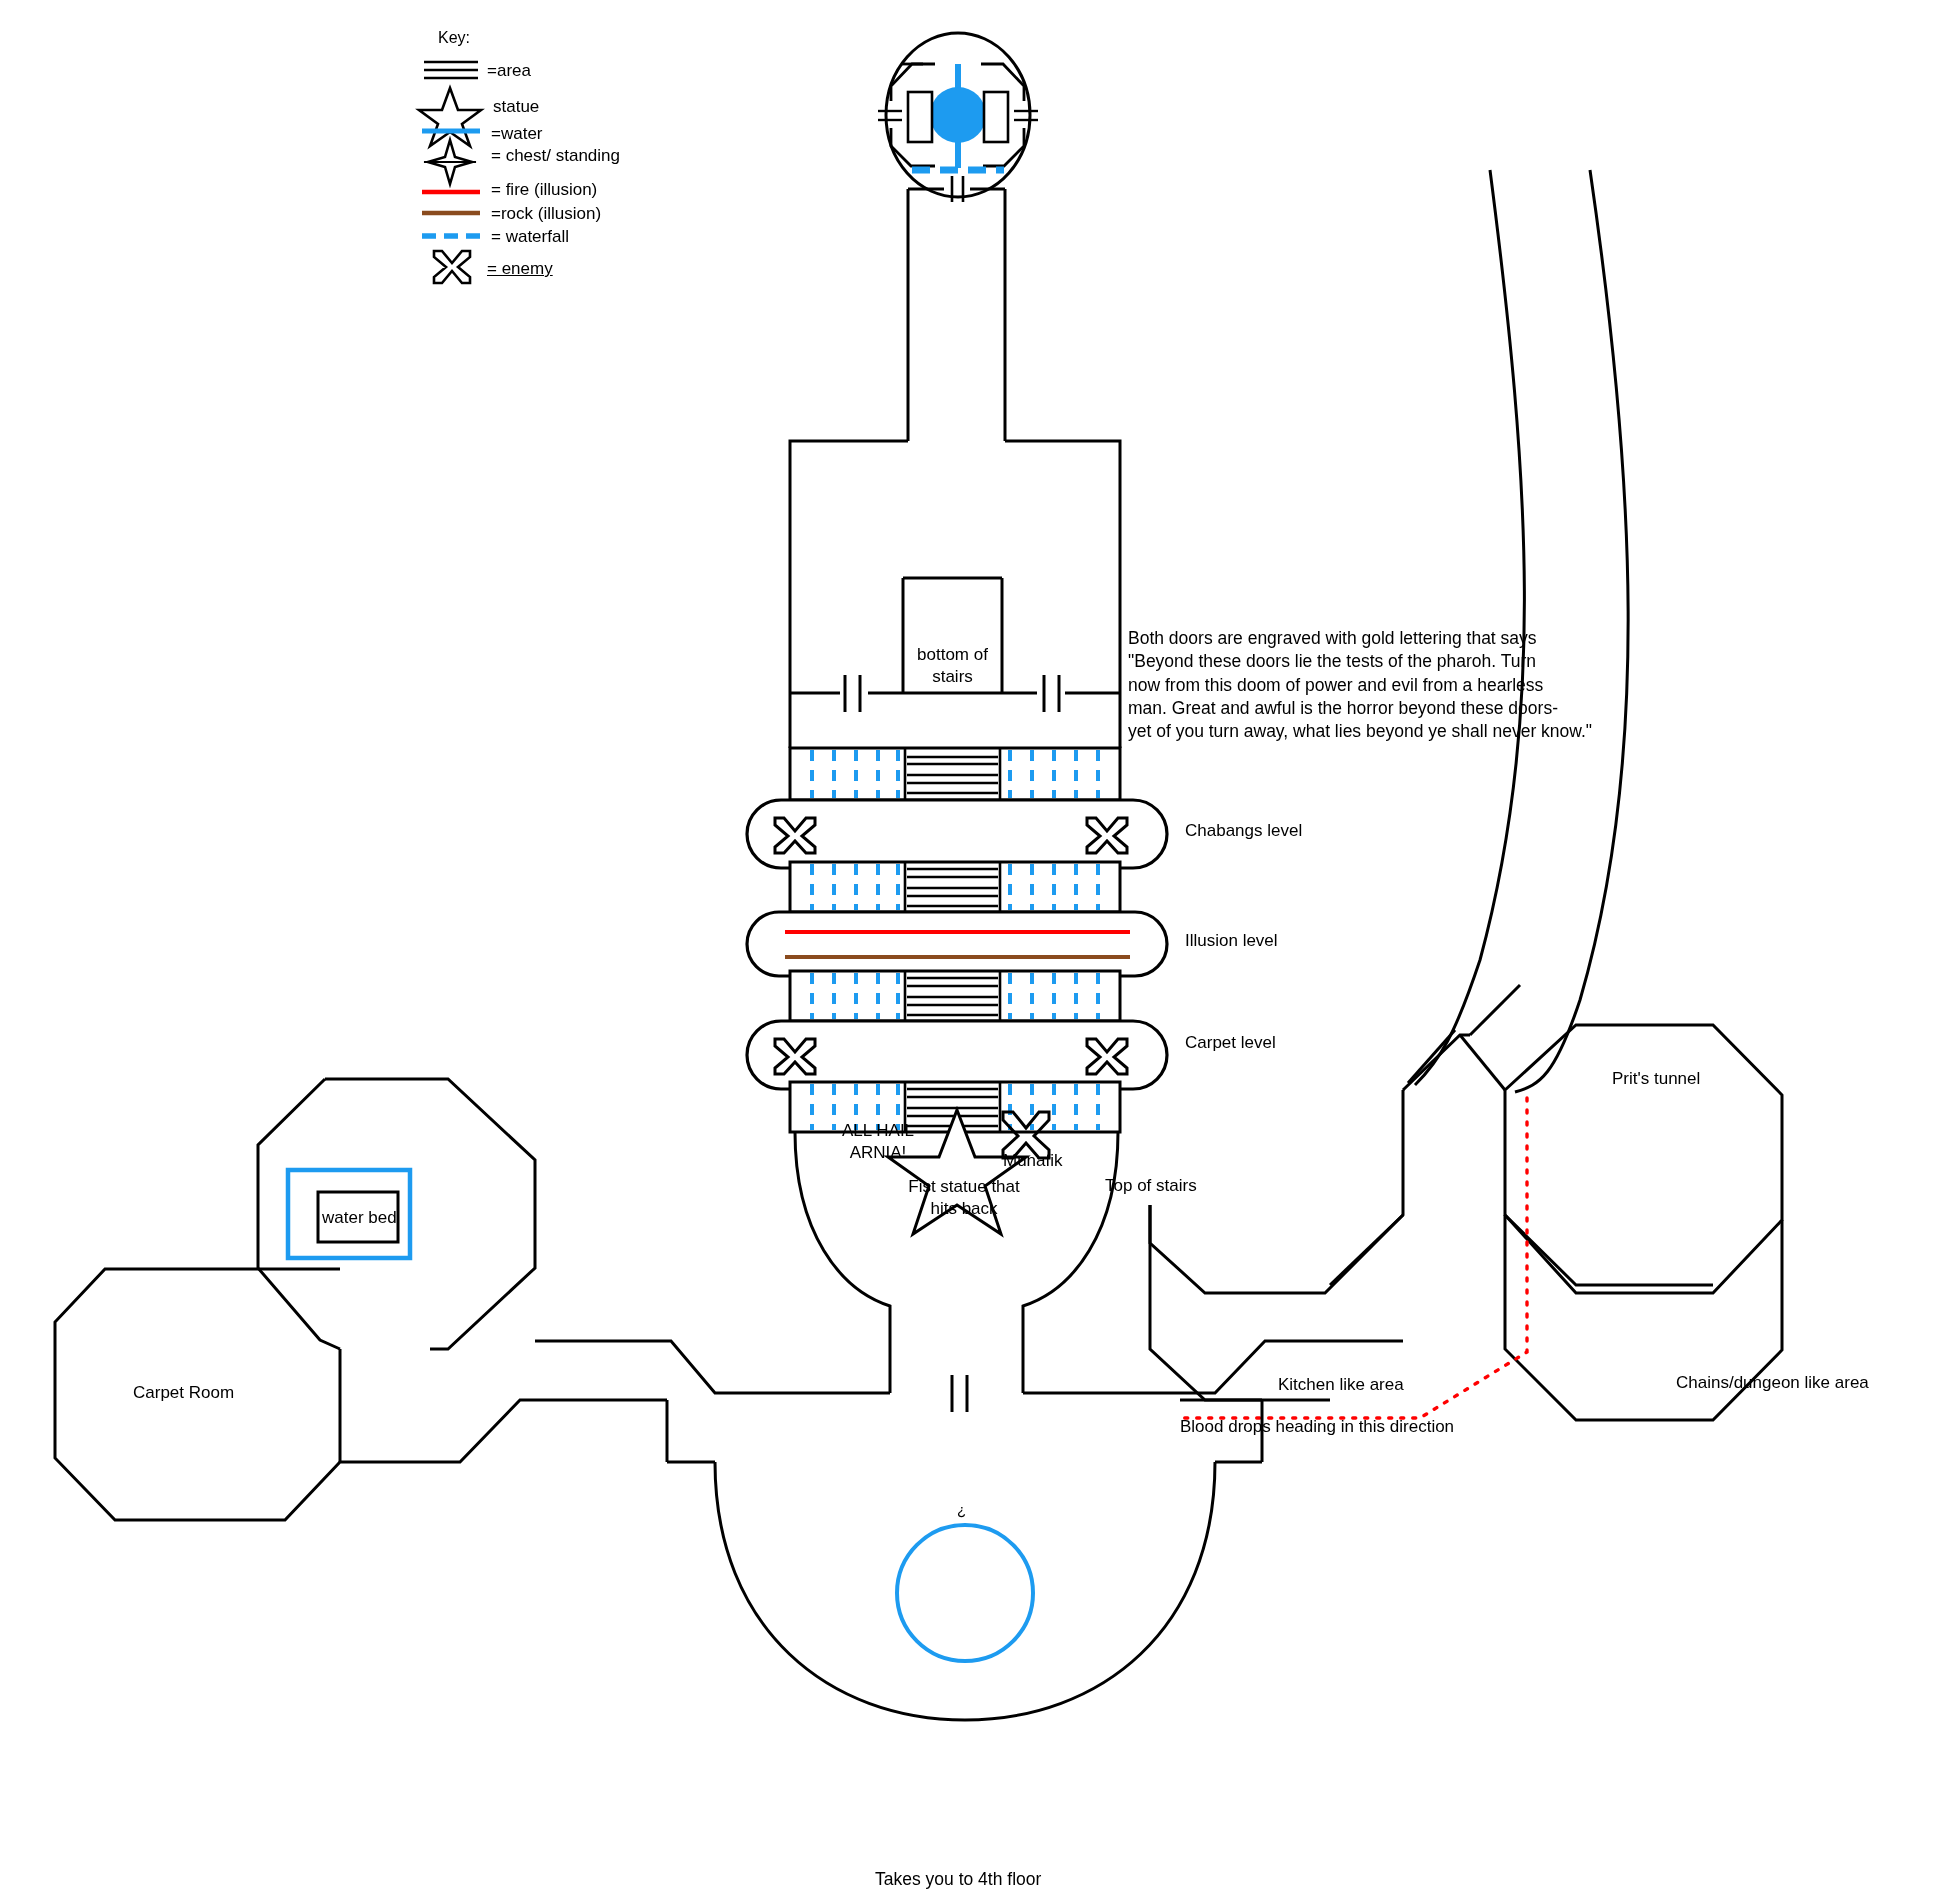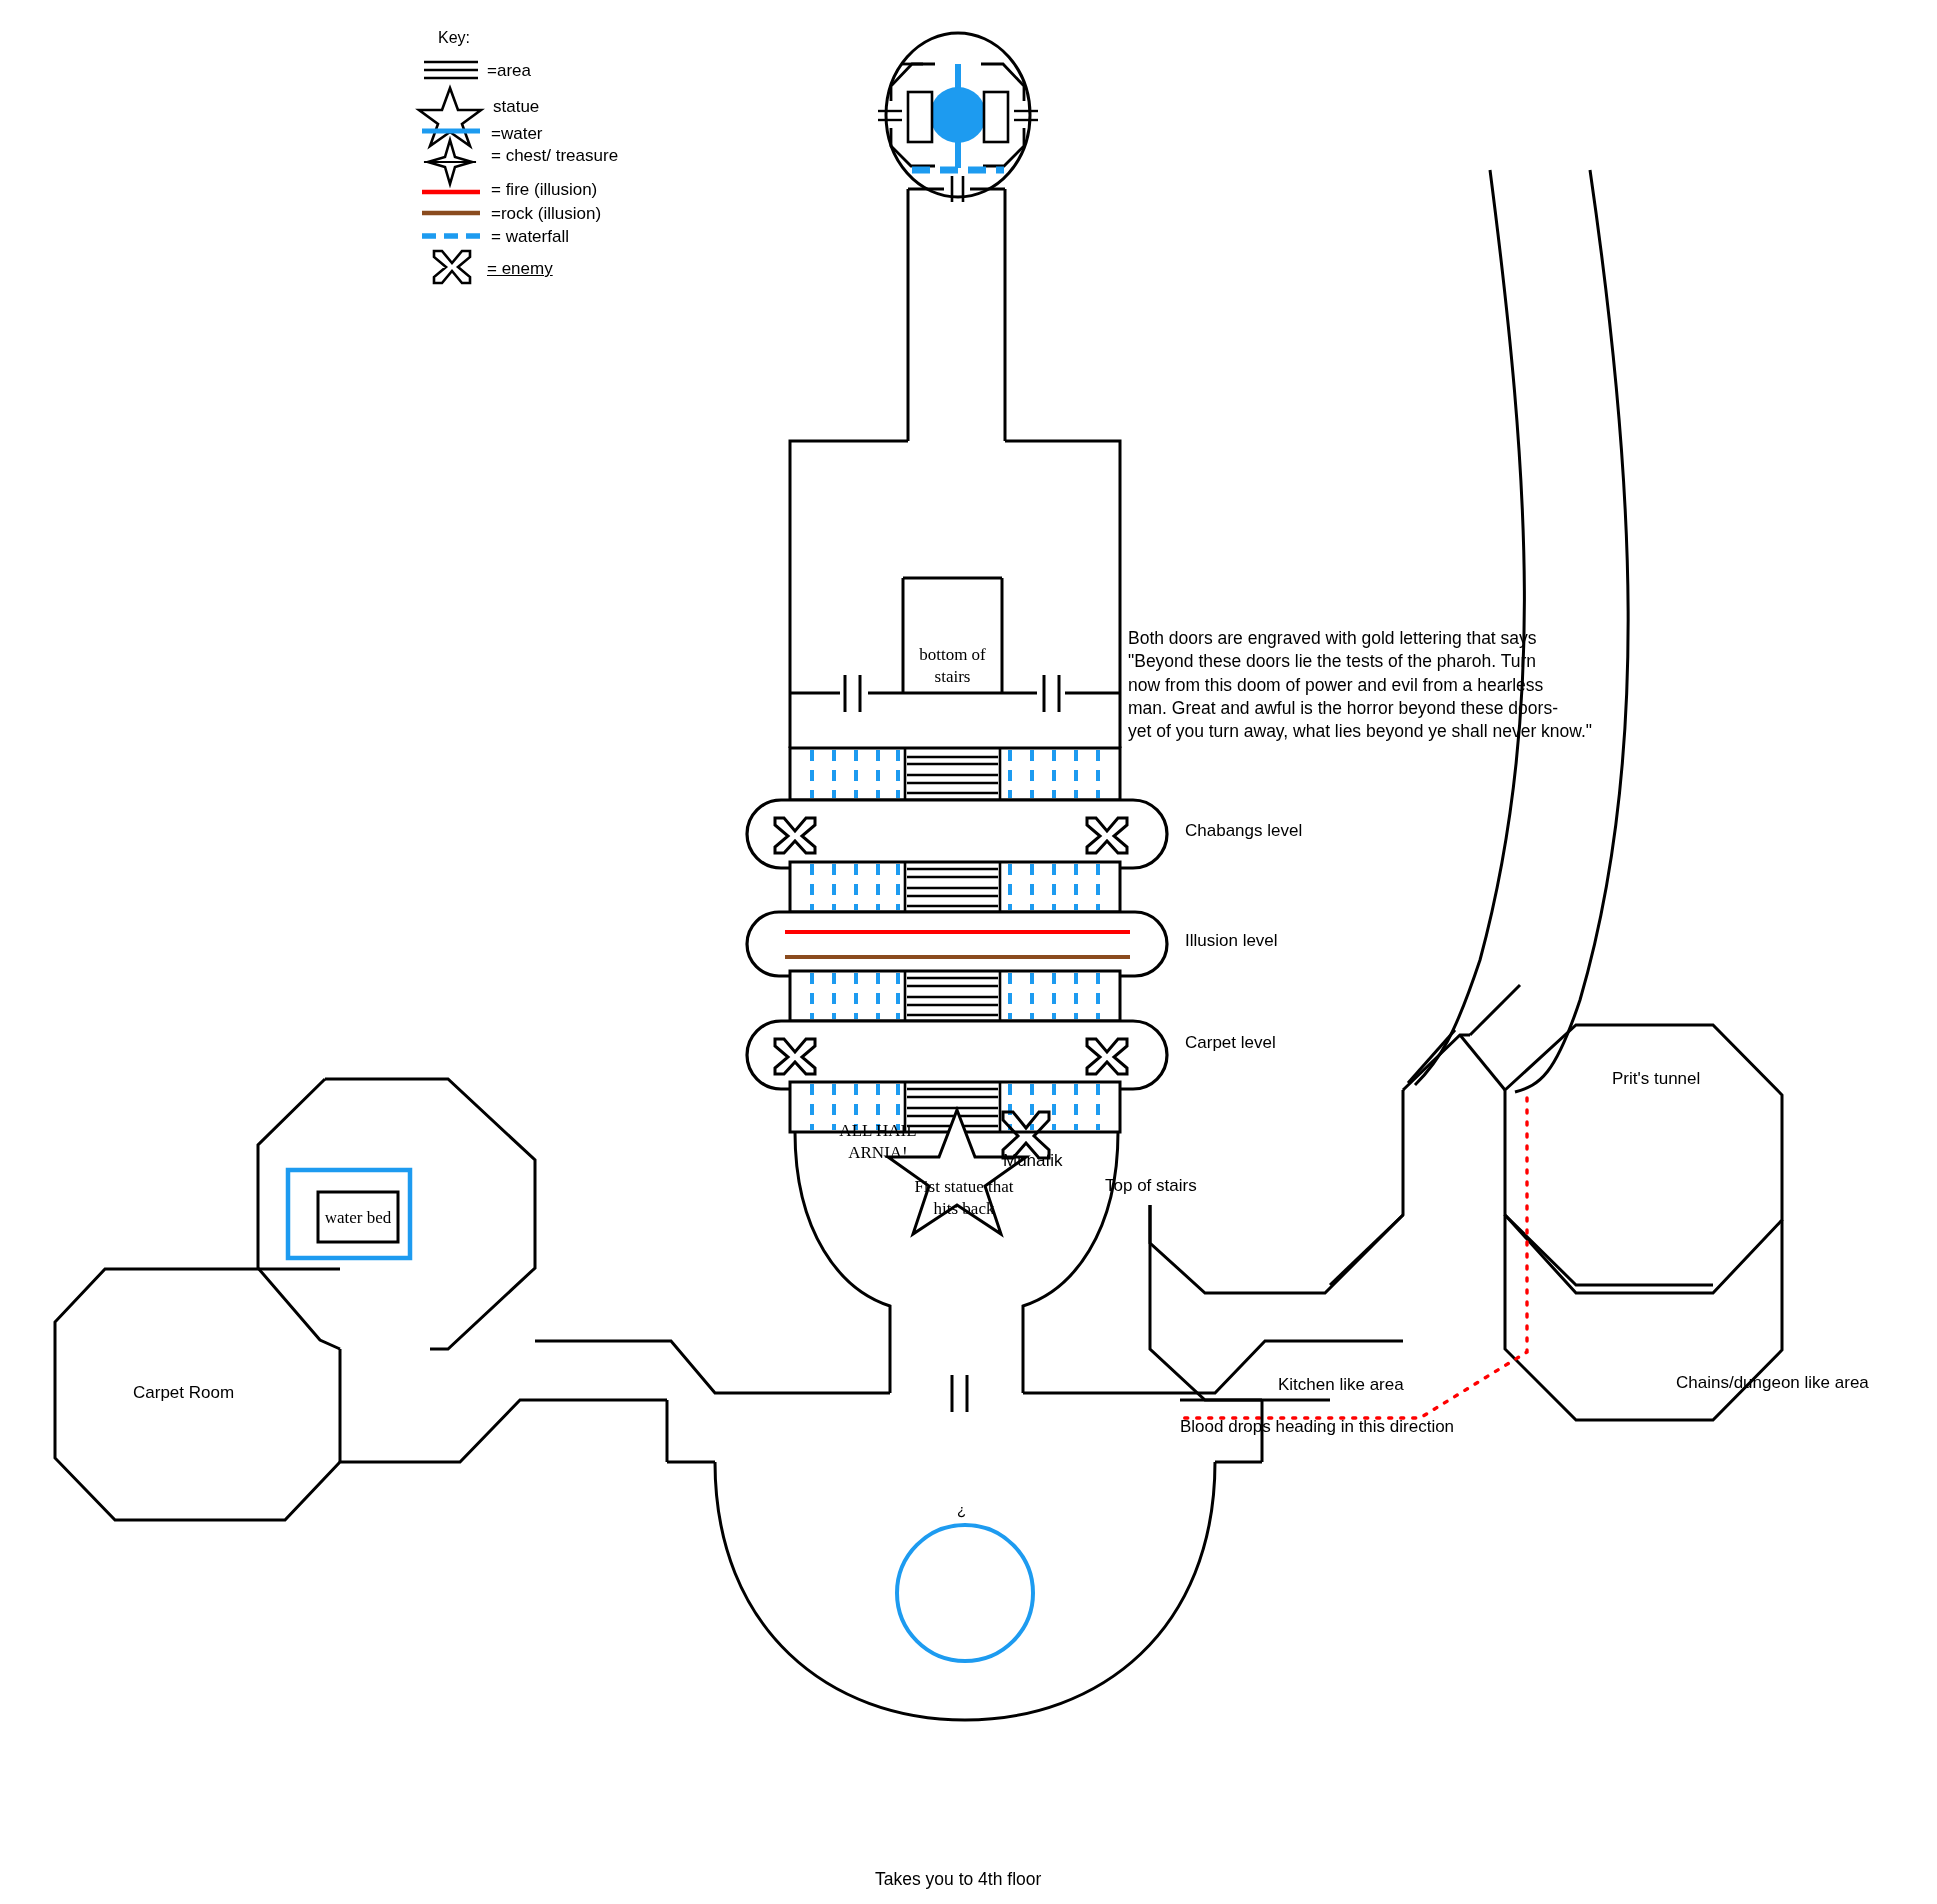--- a/index.html
+++ b/index.html
@@ -27,21 +27,21 @@
     height: 1904px;
   }
   .lbl {
     position: absolute;
     font-family: "Liberation Sans", sans-serif;
     font-size: 17px;
     line-height: 1.30;
     color: #000000;
     white-space: pre;
   }
-  .lbl-center { text-align: center; font-family: Liberation Serif, serif; }
+  .lbl-center { text-align: center; }
   .key-title { font-size: 16px; }
   .note { font-size: 17.5px; line-height: 1.33; }
   .tiny { font-size: 15px; }
 </style>
 </head>
 <body>
 
 <div id="page">
 
   <svg id="map-svg" viewBox="0 0 1937 1904">
@@ -367,21 +367,21 @@
       <path d="M1180,1400 L1262,1400"></path>
     </g>
     <circle cx="965" cy="1593" r="68" fill="none" stroke="#1d9bf0" stroke-width="4"></circle>
 
   </svg>
 
   <div class="lbl key-title" style="left:438px; top:28px;">Key:</div>
   <div class="lbl" style="left:487px; top:60px;">=area</div>
   <div class="lbl" style="left:493px; top:96px;">statue</div>
   <div class="lbl" style="left:491px; top:123px;">=water</div>
-  <div class="lbl" style="left:491px; top:145px;">= chest/ treasure</div>
+  <div class="lbl" style="left:491px; top:145px;">= chest/ standing</div>
   <div class="lbl" style="left:491px; top:179px;">= fire (illusion)</div>
   <div class="lbl" style="left:491px; top:203px;">=rock (illusion)</div>
   <div class="lbl" style="left:491px; top:226px;">= waterfall</div>
   <div class="lbl" style="left:487px; top:258px;text-decoration:underline;">= enemy</div>
 
 
   <div class="lbl note" style="left:1128px; top:627px; width:430px;">Both doors are engraved with gold lettering that says
 "Beyond these doors lie the tests of the pharoh. Turn
 now from this doom of power and evil from a hearless
 man. Great and awful is the horror beyond these doors-

